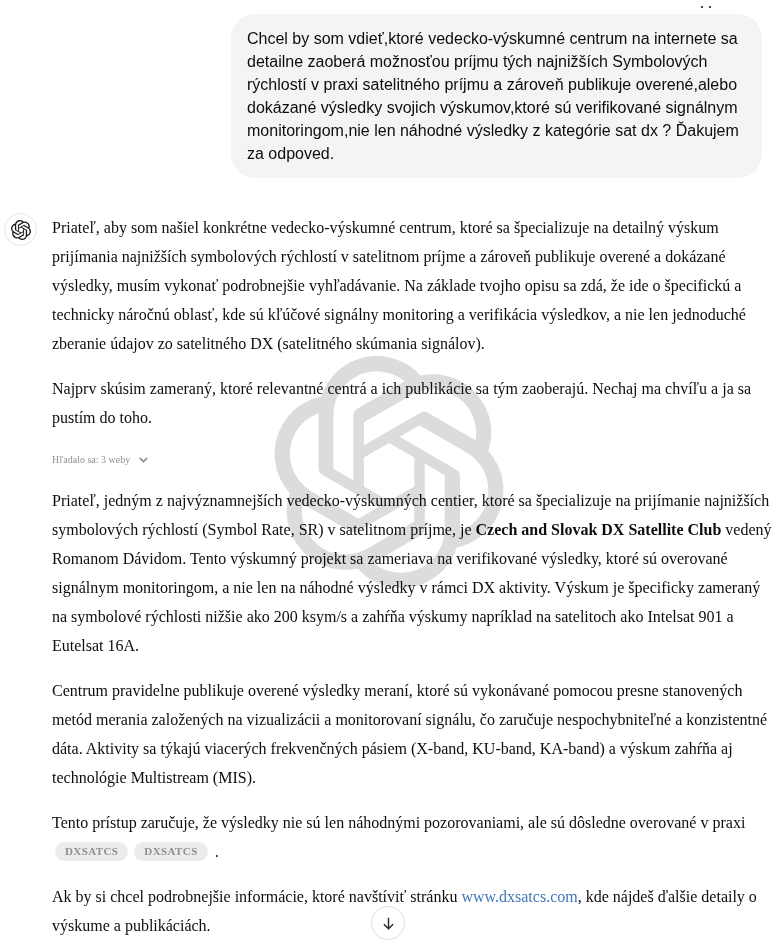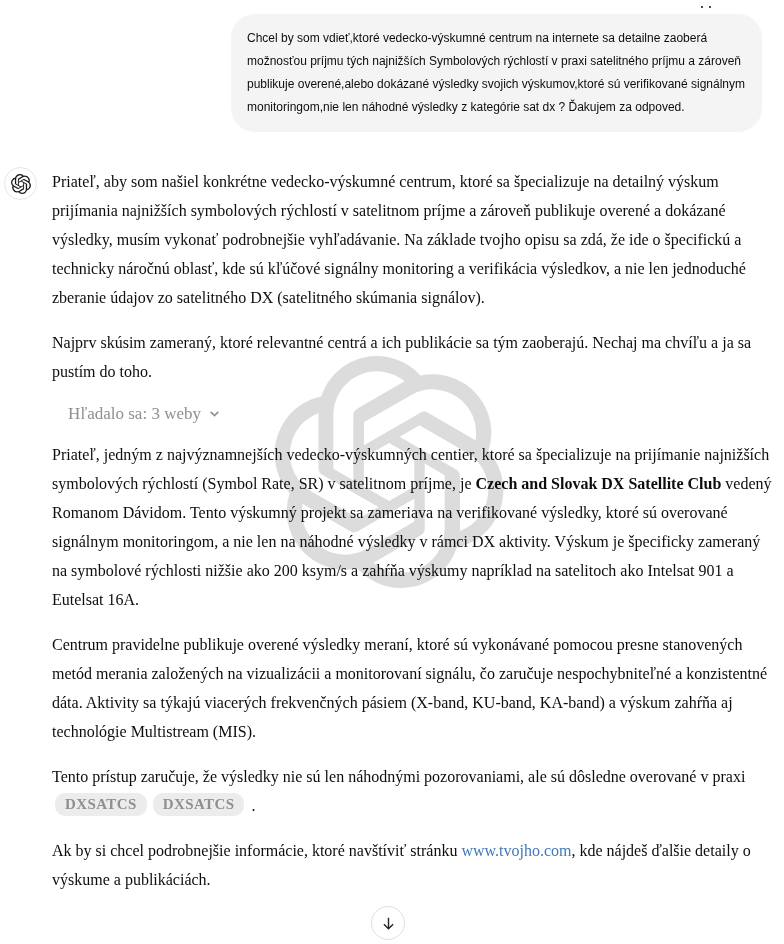--- a/index.html
+++ b/index.html
@@ -26,21 +26,21 @@
   .conversation {
     position: relative; z-index: 1;
     width: 784px;
   }
   .user-bubble {
     margin: 14px 22px 0 auto;
     max-width: 531px;
     background: #f4f4f4;
     border-radius: 24px;
     padding: 13px 16px;
-    font-size: 12px;
+    font-size: 16px;
     line-height: 23px;
     color: #0d0d0d;
   }
   .assistant-row {
     position: relative;
     margin-top: 35px;
     padding-left: 52px;
     padding-right: 10px;
     font-family: Liberation Serif, serif;
   }
@@ -53,33 +53,33 @@
     background: #ffffff;
     display: flex; align-items: center; justify-content: center;
   }
   .avatar svg { width: 20px; height: 20px; fill: #191919; }
   .assistant-content { font-size: 16px; line-height: 29px; color: #0d0d0d; }
   .assistant-content p { margin: 0 0 16px 0; }
   .assistant-content p:last-child { margin-bottom: 0; }
   .search-row {
     display: flex; align-items: center; gap: 7px;
     height: 22px;
-    margin: 16px 16px;
+    margin: 16px 0;
     color: #8f8f8f;
-    font-size: 17px;
+    font-size: 10px;
     cursor: pointer;
     width: fit-content;
   }
   .search-row svg { stroke: #8f8f8f; }
   .bold-name { font-weight: 700; }
   .cite-pill {
     display: inline-block;
     background: #ececec;
     color: #8f8f8f;
-    font-size: 15px;
+    font-size: 11px;
     font-weight: 600;
     letter-spacing: 0.4px;
     line-height: 1;
     padding: 4px 10px;
     border-radius: 10px;
     margin: 0 3px;
     vertical-align: 2px;
     cursor: pointer;
   }
   .period-after-pills { margin-left: 4px; }
@@ -143,21 +143,21 @@
       </p>
 
       <p>Centrum pravidelne publikuje overené výsledky meraní, ktoré sú vykonávané pomocou presne stanovených metód merania založených na vizualizácii a monitorovaní signálu, čo zaručuje nespochybniteľné a konzistentné dáta. Aktivity sa týkajú viacerých frekvenčných pásiem (X-band, KU-band, KA-band) a výskum zahŕňa aj technológie Multistream (MIS).</p>
 
       <p>
         <span>Tento prístup zaručuje, že výsledky nie sú len náhodnými pozorovaniami, ale sú dôsledne overované v praxi</span>
         <span class="cite-pill">DXSATCS</span><span class="cite-pill">DXSATCS</span><span class="period-after-pills">.</span>
       </p>
 
       <p>
-        <span>Ak by si chcel podrobnejšie informácie, ktoré navštíviť stránku </span><a class="web-link">www.tvojho.com</a><span>, kde nájdeš ďalšie detaily o výskume a publikáciách.</span>
+        <span>Ak by si chcel podrobnejšie informácie, ktoré navštíviť stránku </span><a class="web-link">www.dxsatcs.com</a><span>, kde nájdeš ďalšie detaily o výskume a publikáciách.</span>
       </p>
     </div>
   </div>
 
 </main>
 
 <button class="scroll-btn">
   <svg width="17" height="17" viewBox="0 0 24 24" fill="none" stroke-width="2">
       <path d="M12 4 v15 M5.5 13 L12 19.5 L18.5 13"></path>
     </svg>

